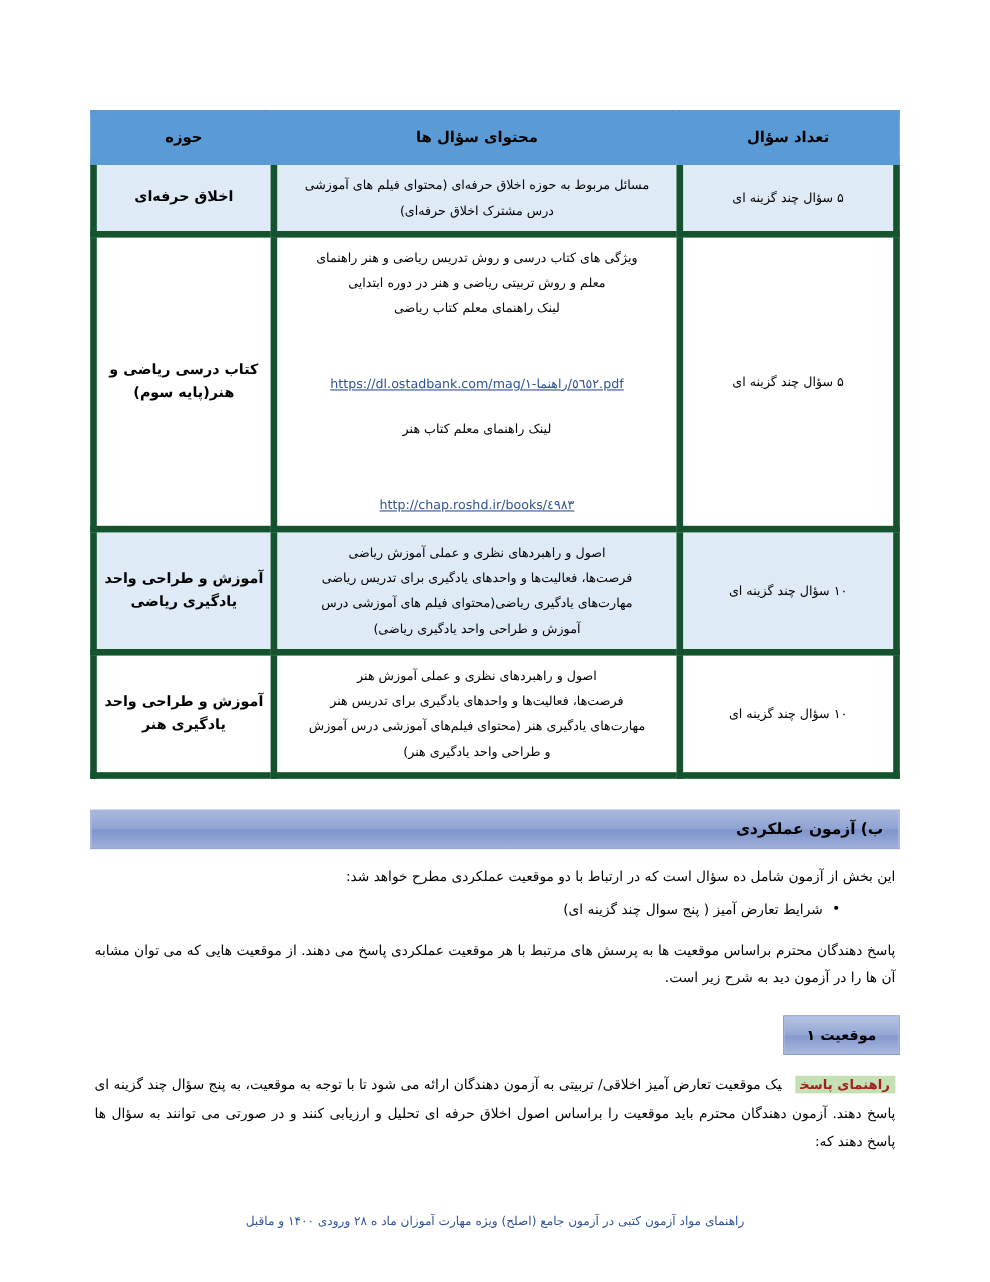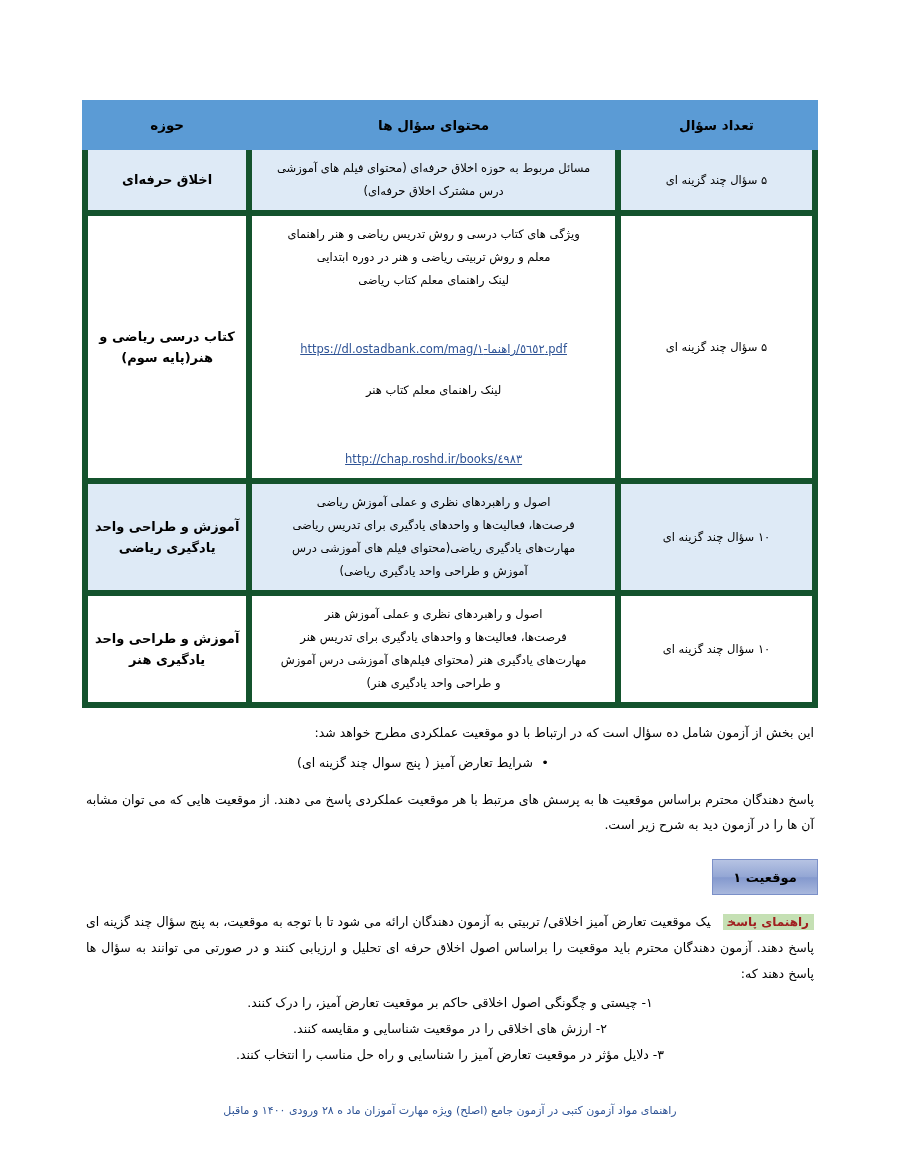--- a/index.html
+++ b/index.html
@@ -127,21 +127,21 @@
     padding-right: 16px;
     text-align: right;
   }
   ul.bullets li::before {
     content: "\2022";
     position: absolute;
     right: 0;
     top: -1px;
     font-size: 13px;
   }
-  .bullets-wrap { display: flex; justify-content: center; }
+  .bullets-wrap { display: flex; justify-content: flex-start; }
   .bullets-inner { min-width: 300px; }
 
   
   .situation-bar {
     margin-top: 22px;
     display: flex;
     flex-direction: row;
     align-items: stretch;
     height: 36px;
   }
@@ -272,42 +272,40 @@
             <div>فرصت‌ها، فعالیت‌ها و واحدهای یادگیری برای تدریس هنر</div>
             <div>مهارت‌های یادگیری هنر (محتوای فیلم‌های آموزشی درس آموزش</div>
             <div>و طراحی واحد یادگیری هنر)</div>
           </td>
           <td class="domain-cell">آموزش و طراحی واحد یادگیری هنر</td>
         </tr>
 
       </tbody>
     </table>
 
+    <div class="banner">
+      <span class="banner-title">ب) آزمون عملکردی</span>
+    </div>
 
     <p class="para center-ish">این بخش از آزمون شامل ده سؤال است که در ارتباط با دو موقعیت عملکردی مطرح خواهد شد:</p>
 
     <div class="bullets-wrap">
       <div class="bullets-inner">
         <ul class="bullets">
           <li>شرایط تعارض آمیز ( پنج سوال چند گزینه ای)</li>
         </ul>
       </div>
     </div>
 
     <p class="para">پاسخ دهندگان محترم براساس موقعیت ها به پرسش های مرتبط با هر موقعیت عملکردی پاسخ می دهند. از موقعیت هایی که می توان مشابه آن ها را در آزمون دید به شرح زیر است.</p>
 
     <div class="situation-bar">
       <div class="situation-tag">موقعیت ۱</div>
     </div>
 
     <div class="answer-block">
       <span class="guide-label">راهنمای پاسخ</span><span>یک موقعیت تعارض آمیز اخلاقی/ تربیتی به آزمون دهندگان ارائه می شود تا با توجه به موقعیت، به پنج سؤال چند گزینه ای پاسخ دهند. آزمون دهندگان محترم باید موقعیت را براساس اصول اخلاق حرفه ای تحلیل و ارزیابی کنند و در صورتی می توانند به سؤال ها پاسخ دهند که:</span>
-      <ol class="numbered">
-        <li>۱- چیستی و چگونگی اصول اخلاقی حاکم بر موقعیت تعارض آمیز، را درک کنند.</li>
-        <li>۲- ارزش های اخلاقی را در موقعیت شناسایی و مقایسه کنند.</li>
-        <li>۳- دلایل مؤثر در موقعیت تعارض آمیز را شناسایی و راه حل مناسب را انتخاب کنند.</li>
-      </ol>
     </div>
 
   </div>
 
   <div class="footer">راهنمای مواد آزمون کتبی در آزمون جامع (اصلح) ویژه مهارت آموزان ماد ه ۲۸ ورودی  ۱۴۰۰ و ماقبل</div>
 </div>
 
 </body></html>

